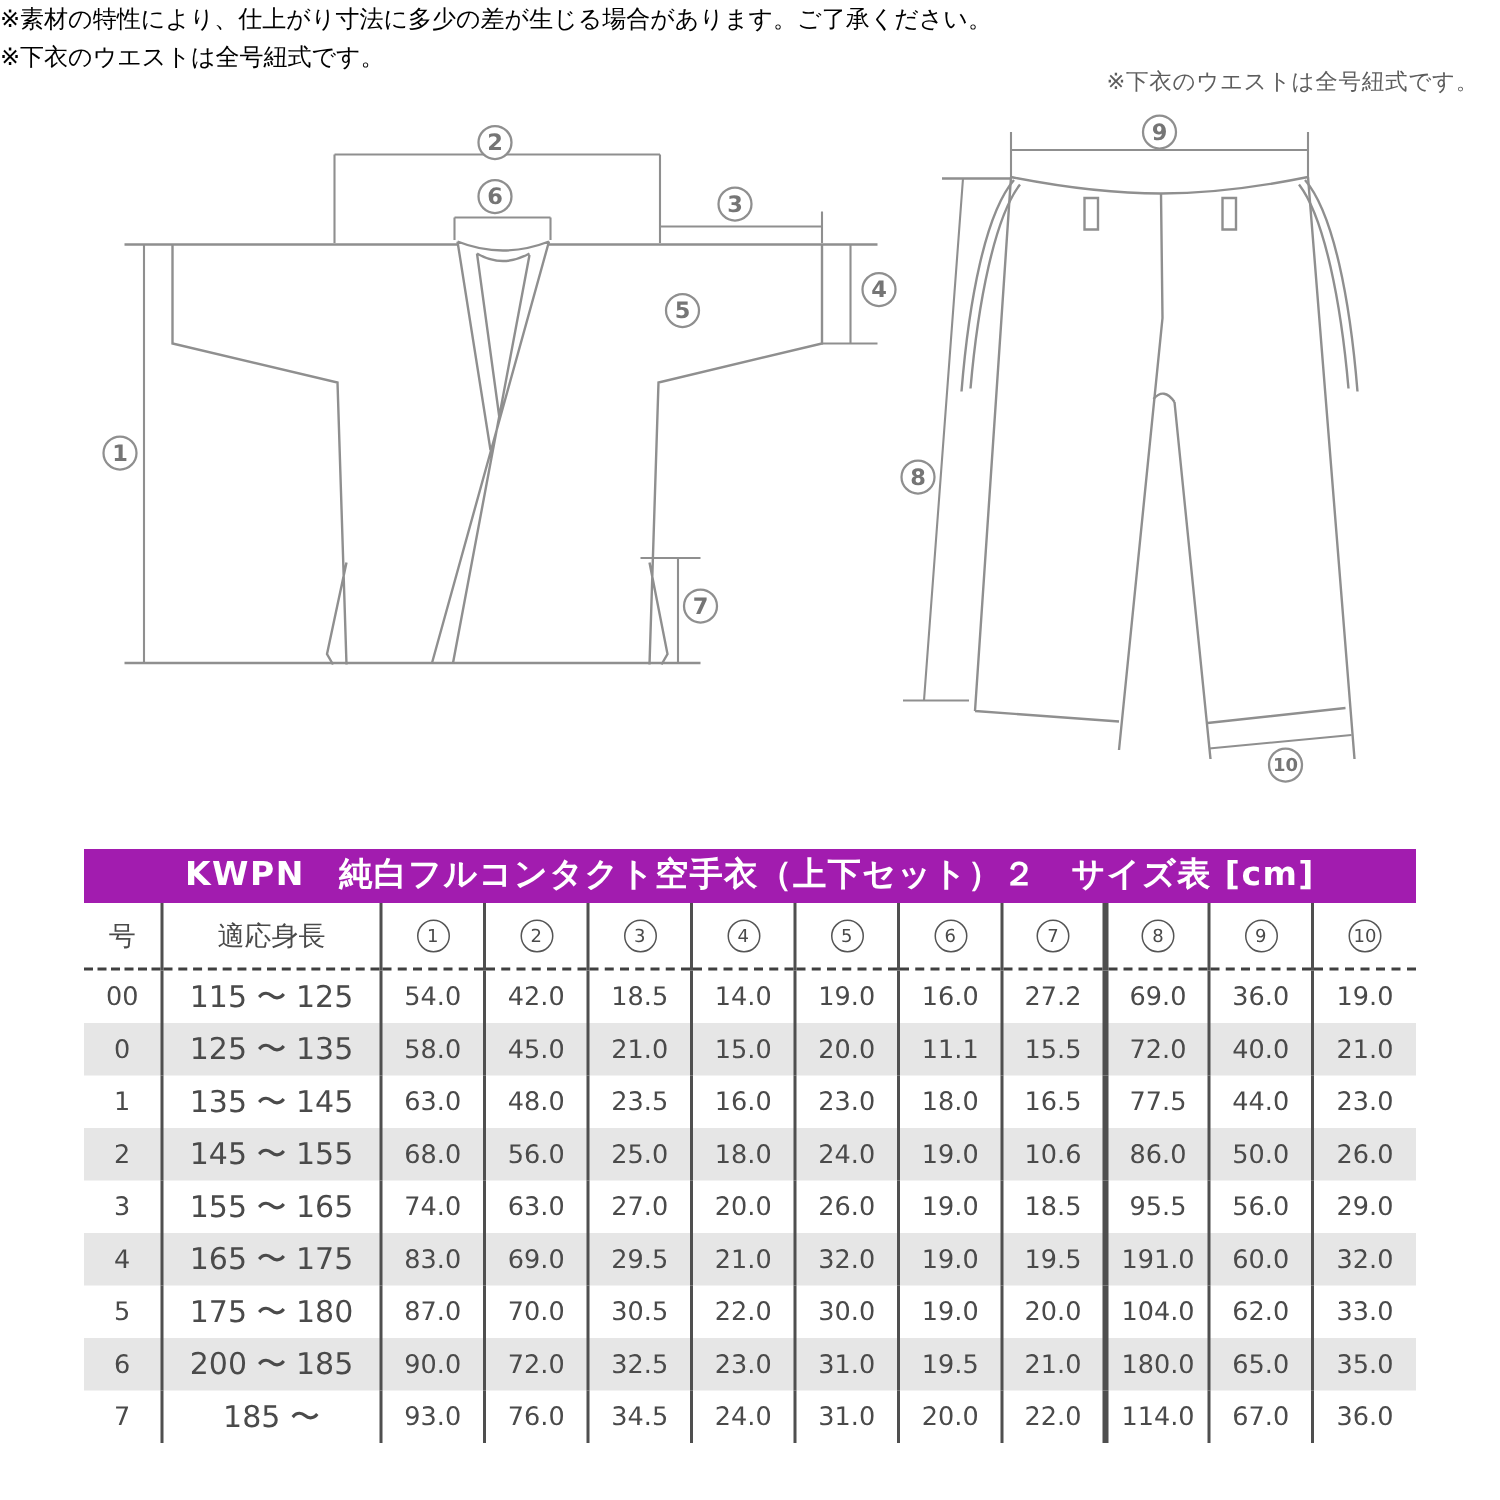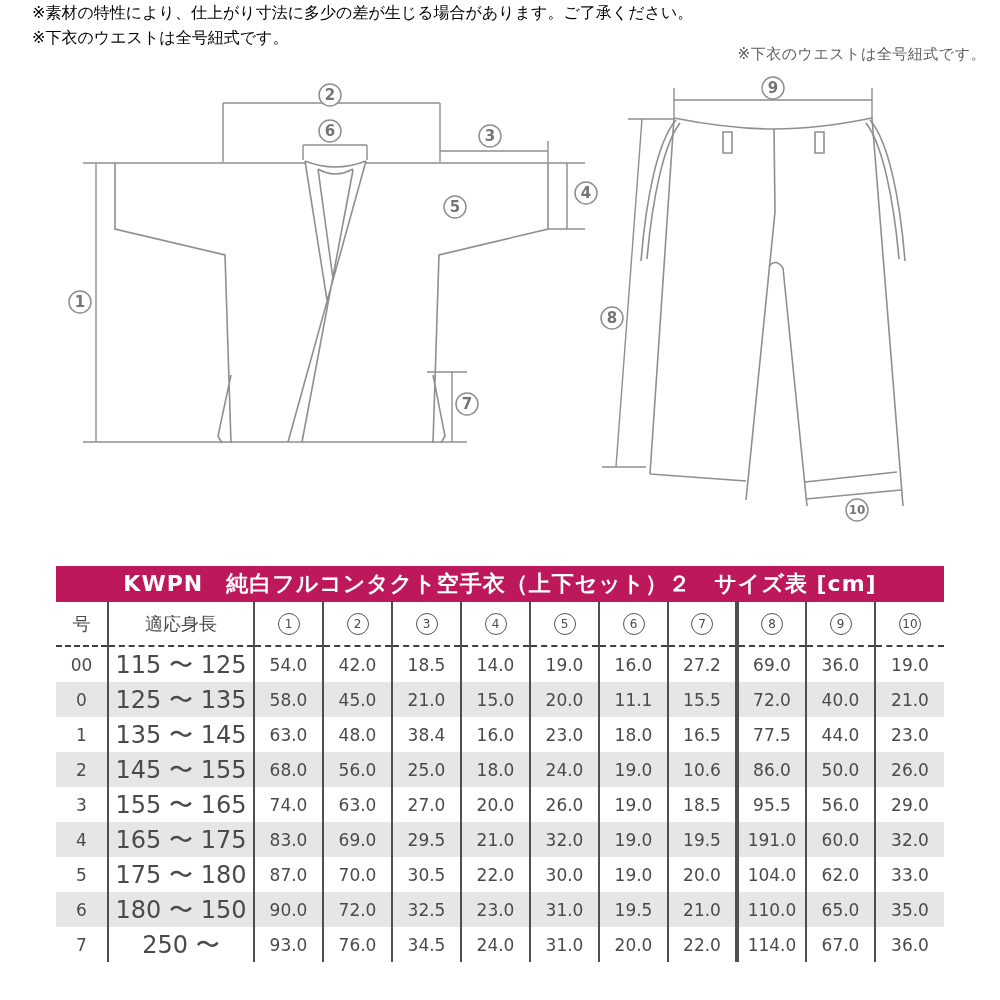--- a/index.html
+++ b/index.html
@@ -10,35 +10,35 @@
   
   #diagram-svg{position:absolute;left:0;top:0;width:1000px;height:545px;}
   .sketch{fill:none;stroke:#8f8f8f;stroke-width:1.6;}
   .dim{fill:none;stroke:#8f8f8f;stroke-width:1.4;}
   .callout-circle{fill:#ffffff;stroke:#8f8f8f;stroke-width:1.5;}
   .callout-num{fill:#757575;font-size:15px;font-weight:600;text-anchor:middle;}
   .callout-num.small{font-size:12px;}
   
   .note{position:absolute;color:#5d5d5d;font-size:15px;letter-spacing:0.5px;white-space:nowrap;}
   #top-note{top:45px;right:14px;}
-  #bottom-notes{top:505px;left:56px;line-height:25px;margin-left:32px;}
+  #bottom-notes{top:505px;left:56px;line-height:25px;}
   
   #table-wrap{position:absolute;left:56px;top:566px;width:888px;}
   #title-bar{
-    height:36px;line-height:36px;background:#be185d;color:#ffffff;
+    height:36px;line-height:36px;background:#a21caf;color:#ffffff;
     text-align:center;font-size:22px;font-weight:bold;letter-spacing:1px;
   }
   table{border-collapse:collapse;table-layout:fixed;width:888px;color:#4a4a4a;}
   col.c-size{width:52px;} col.c-height{width:146px;} col.c-val{width:69px;}
   th,td{border-left:2px solid #4f4f4f;text-align:center;padding:0;font-weight:normal;}
   th:first-child,td:first-child{border-left:none;}
   th:nth-child(10),td:nth-child(10){border-left:4px solid #4f4f4f;}
   thead th{height:43px;border-bottom:2px dashed #3f3f3f;font-size:18px;}
   tbody td{height:35px;font-size:17px;}
-  tbody td:nth-child(2){font-size:24px;text-align:center;}
+  tbody td:nth-child(2){font-size:20px;text-align:center;}
   tbody tr:nth-child(even){background:#e6e6e6;}
   .circ{
     display:inline-block;width:20px;height:20px;border:1.5px solid #555;border-radius:50%;
     line-height:20px;font-size:12px;color:#4a4a4a;text-align:center;vertical-align:middle;
   }
 </style>
 </head>
 <body>
 
 <div id="page">
@@ -170,21 +170,21 @@
             <td>15.5</td>
             <td>72.0</td>
             <td>40.0</td>
             <td>21.0</td>
           </tr>
           <tr>
             <td>1</td>
             <td>135 〜 145</td>
             <td>63.0</td>
             <td>48.0</td>
-            <td>38.4</td>
+            <td>23.5</td>
             <td>16.0</td>
             <td>23.0</td>
             <td>18.0</td>
             <td>16.5</td>
             <td>77.5</td>
             <td>44.0</td>
             <td>23.0</td>
           </tr>
           <tr>
             <td>2</td>
@@ -237,35 +237,35 @@
             <td>22.0</td>
             <td>30.0</td>
             <td>19.0</td>
             <td>20.0</td>
             <td>104.0</td>
             <td>62.0</td>
             <td>33.0</td>
           </tr>
           <tr>
             <td>6</td>
-            <td>180 〜 150</td>
+            <td>200 〜 185</td>
             <td>90.0</td>
             <td>72.0</td>
             <td>32.5</td>
             <td>23.0</td>
             <td>31.0</td>
             <td>19.5</td>
             <td>21.0</td>
-            <td>110.0</td>
+            <td>180.0</td>
             <td>65.0</td>
             <td>35.0</td>
           </tr>
           <tr>
             <td>7</td>
-            <td>250 〜</td>
+            <td>185 〜</td>
             <td>93.0</td>
             <td>76.0</td>
             <td>34.5</td>
             <td>24.0</td>
             <td>31.0</td>
             <td>20.0</td>
             <td>22.0</td>
             <td>114.0</td>
             <td>67.0</td>
             <td>36.0</td>

